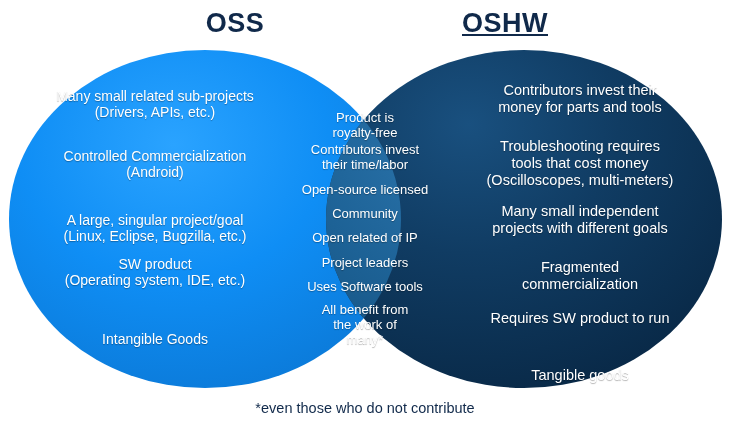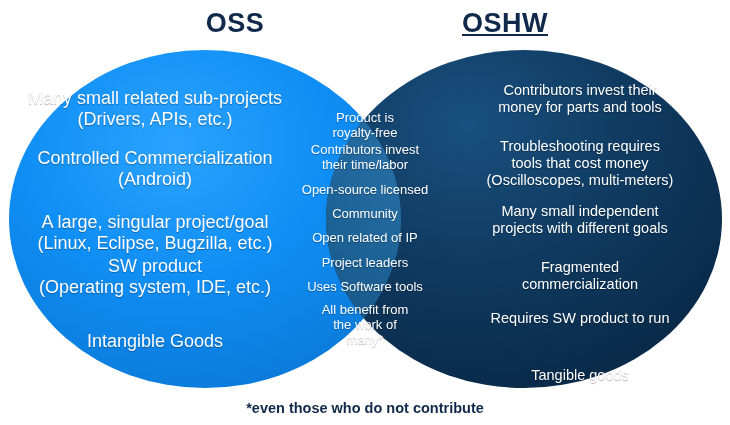--- a/index.html
+++ b/index.html
@@ -52,21 +52,21 @@
   }
   .item {
     position: absolute;
     color: #ffffff;
     text-align: center;
     line-height: 1.16;
     text-shadow: 0 1px 1px rgba(0,0,0,0.30);
     white-space: pre-line;
   }
   .left-item {
-    font-size: 18px;
+    font-size: 14px;
     width: 270px;
     left: 20px;
   }
   .right-item {
     font-size: 14.5px;
     width: 280px;
     left: 440px;
   }
   .mid-item {
     font-size: 13px;
@@ -75,21 +75,21 @@
   }
 
   
   #footnote {
     position: absolute;
     left: 0;
     top: 400px;
     width: 730px;
     text-align: center;
     font-size: 14.5px;
-    font-weight: bold;
+    font-weight: normal;
     color: #10294a;
   }
 </style>
 </head>
 <body>
 
 <div id="venn-root">
 
   <div class="heading" id="heading-oss">OSS</div>
 

